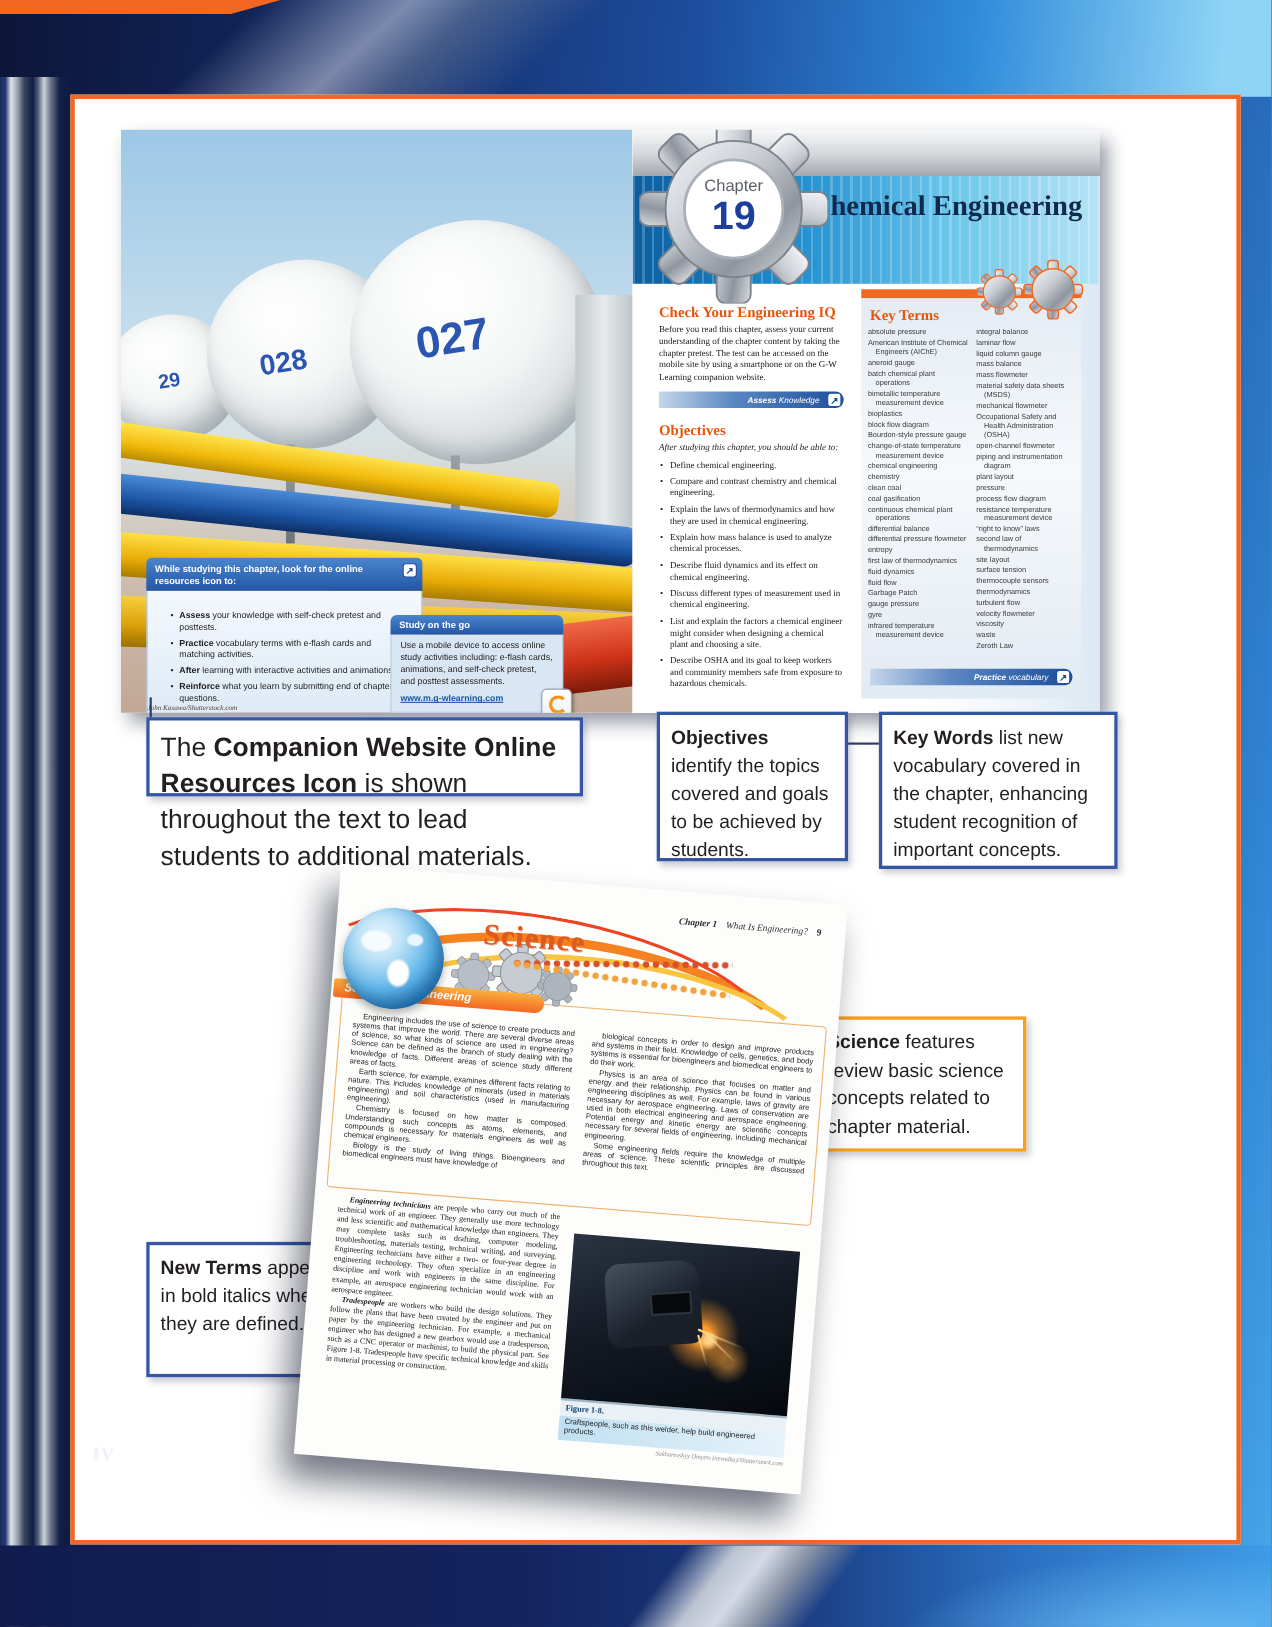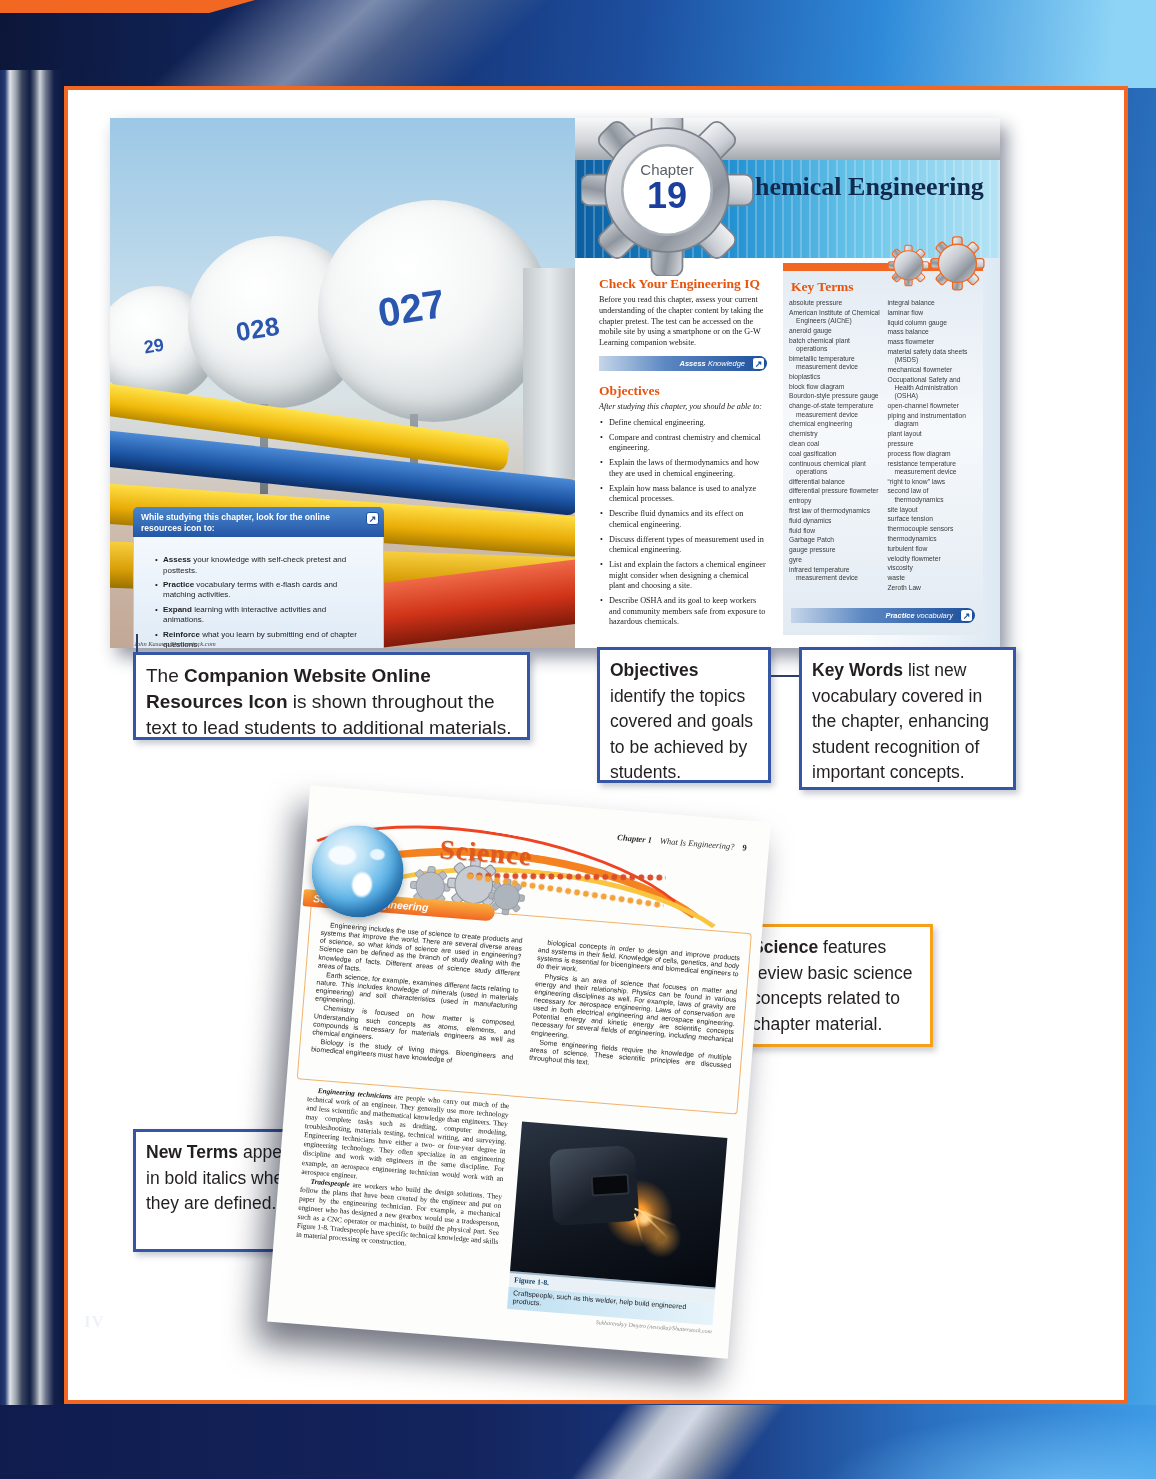--- a/index.html
+++ b/index.html
@@ -79,21 +79,21 @@
   .kt-head{position:absolute;left:8px;top:16px;margin:0;}
   .kt-cols{position:absolute;left:6px;right:4px;top:36px;bottom:34px;display:flex;gap:7px;overflow:hidden;}
   .kt-cols ul{flex:1;list-style:none;margin:0;padding:0;}
   .kt-cols li{font:6.7px/1.24 "Liberation Sans",sans-serif;color:#3a3a3a;padding-left:7px;text-indent:-7px;margin-bottom:1.5px;}
   .practice-bar{position:absolute;left:8px;right:8px;bottom:12px;text-align:right;}
 
   
   .co{position:absolute;box-sizing:border-box;background:#fff;border:3px solid #3456a4;padding:8px 10px;font:17.5px/1.46 "Liberation Sans",sans-serif;color:#231f20;box-shadow:3px 4px 6px rgba(40,50,80,.25);}
   .co b{font-weight:bold;}
   .co.orange{border-color:#f7a11a;}
-  #co-companion{left:133px;top:652px;width:397px;height:88px;font-size:19px;line-height:1.38;}
+  #co-companion{left:133px;top:652px;width:397px;height:72px;font-size:24px;line-height:1.38;}
   #co-objectives{left:597px;top:647px;width:174px;height:136px;}
   #co-keywords{left:799px;top:647px;width:217px;height:143px;}
   #co-science{left:739px;top:924px;width:194px;height:123px;}
   #co-newterms{left:133px;top:1129px;width:179px;height:123px;}
   .line{position:absolute;background:#2e3e66;}
 
   
   #sci{position:absolute;left:288px;top:803px;width:462px;height:538px;background:#fdfdfc;transform:rotate(4.6deg);box-shadow:-10px 22px 32px rgba(4,10,30,.55);}
   .sci-head{position:absolute;top:22px;right:22px;font:8.5px "Liberation Serif",serif;color:#2d2d2d;}
   .sci-head .rh-ch{font-weight:bold;font-style:italic;margin-right:6px;}
@@ -191,27 +191,35 @@
 
       <div class="res-box">
         <div class="res-head">
           <span>While studying this chapter, look for the online resources icon to:</span>
           <span class="sq-icon">↗</span>
         </div>
         <div class="res-body">
           <ul>
             <li><b>Assess</b><span> your knowledge with self-check pretest and posttests.</span></li>
             <li><b>Practice</b><span> vocabulary terms with e-flash cards and matching activities.</span></li>
-            <li><b>Expand</b><span> learning with interactive activities and animations.</span></li>
+            <li><b>After</b><span> learning with interactive activities and animations.</span></li>
             <li><b>Reinforce</b><span> what you learn by submitting end of chapter questions.</span></li>
           </ul>
         </div>
 
       </div>
 
+      <div class="study-box">
+        <div class="study-head">Study on the go</div>
+        <div class="study-body">
+          <span>Use a mobile device to access online study activities including: e-flash cards, animations, and self-check pretest, and posttest assessments.</span><br>
+          <a class="study-link">www.m.g-wlearning.com</a>
+        </div>
+        <div class="gw-mobile"></div>
+      </div>
 
       <div class="photo-credit">John Kasawa/Shutterstock.com</div>
     </div>
 
     <div id="openerpage">
       <div class="silver-band"></div>
       <div class="blue-band"></div>
       <div class="ch-title">Chemical Engineering</div>
       <svg class="gear-big" viewBox="0 0 100 100">
         <use href="#gearSym" fill="url(#metal)" stroke="#7c828c" stroke-width="1"></use>

